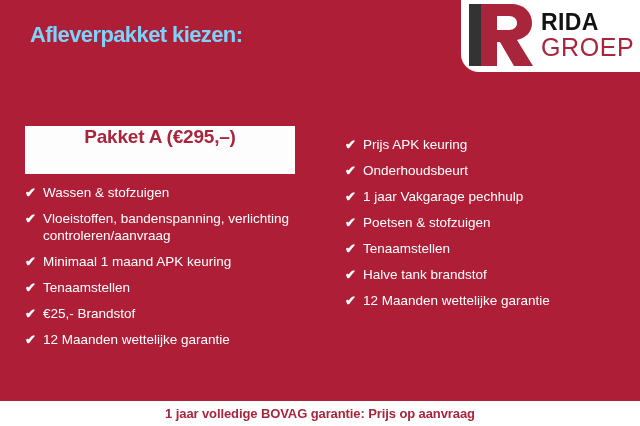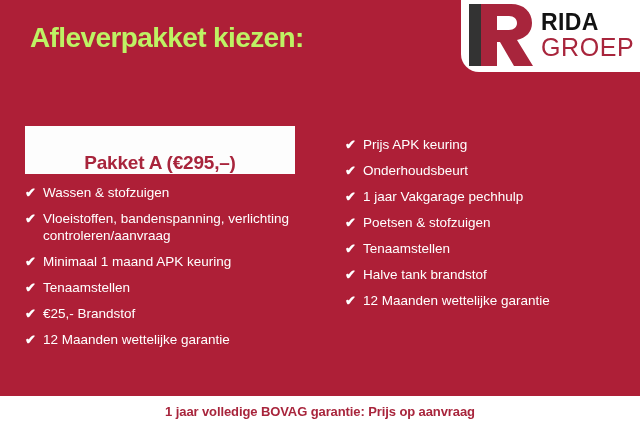--- a/index.html
+++ b/index.html
@@ -13,23 +13,23 @@
 
   
   .header {
     position:absolute;
     left:0; top:0;
     width:640px; height:96px;
   }
   .page-title {
     position:absolute;
     left:30px; top:22px;
-    font-size:28px;
-    font-weight:bold;
-    color:#bef264;
+    font-size:22px;
+    font-weight:bold;
+    color:#7dd3fc;
     letter-spacing:-0.6px;
     white-space:nowrap;
   }
 
   
   .logo {
     position:absolute;
     left:461px; top:-10px;
     width:190px; height:82px;
     background:#ffffff;
@@ -72,21 +72,21 @@
     display:flex;
     gap:50px;
     padding:0 25px;
   }
   .package { width:270px; }
 
   .package-header {
     height:48px;
     background:#fdfdfd;
     display:flex;
-    align-items:flex-end;
+    align-items:flex-start;
     justify-content:center;
   }
   .package-title {
     font-size:19px;
     font-weight:bold;
     color:#A8253C;
     letter-spacing:-0.2px;
     white-space:nowrap;
   }
 
@@ -109,21 +109,21 @@
     font-size:13px;
     font-weight:bold;
     line-height:17px;
   }
   .feature-text { flex:1 1 auto; }
 
   
   .footer {
     position:absolute;
     left:0; bottom:0;
-    width:640px; height:30px;
+    width:640px; height:25px;
     background:#ffffff;
     display:flex;
     align-items:center;
     justify-content:center;
   }
   .footer-text {
     font-size:13px;
     font-weight:bold;
     color:#A8253C;
     letter-spacing:-0.1px;

